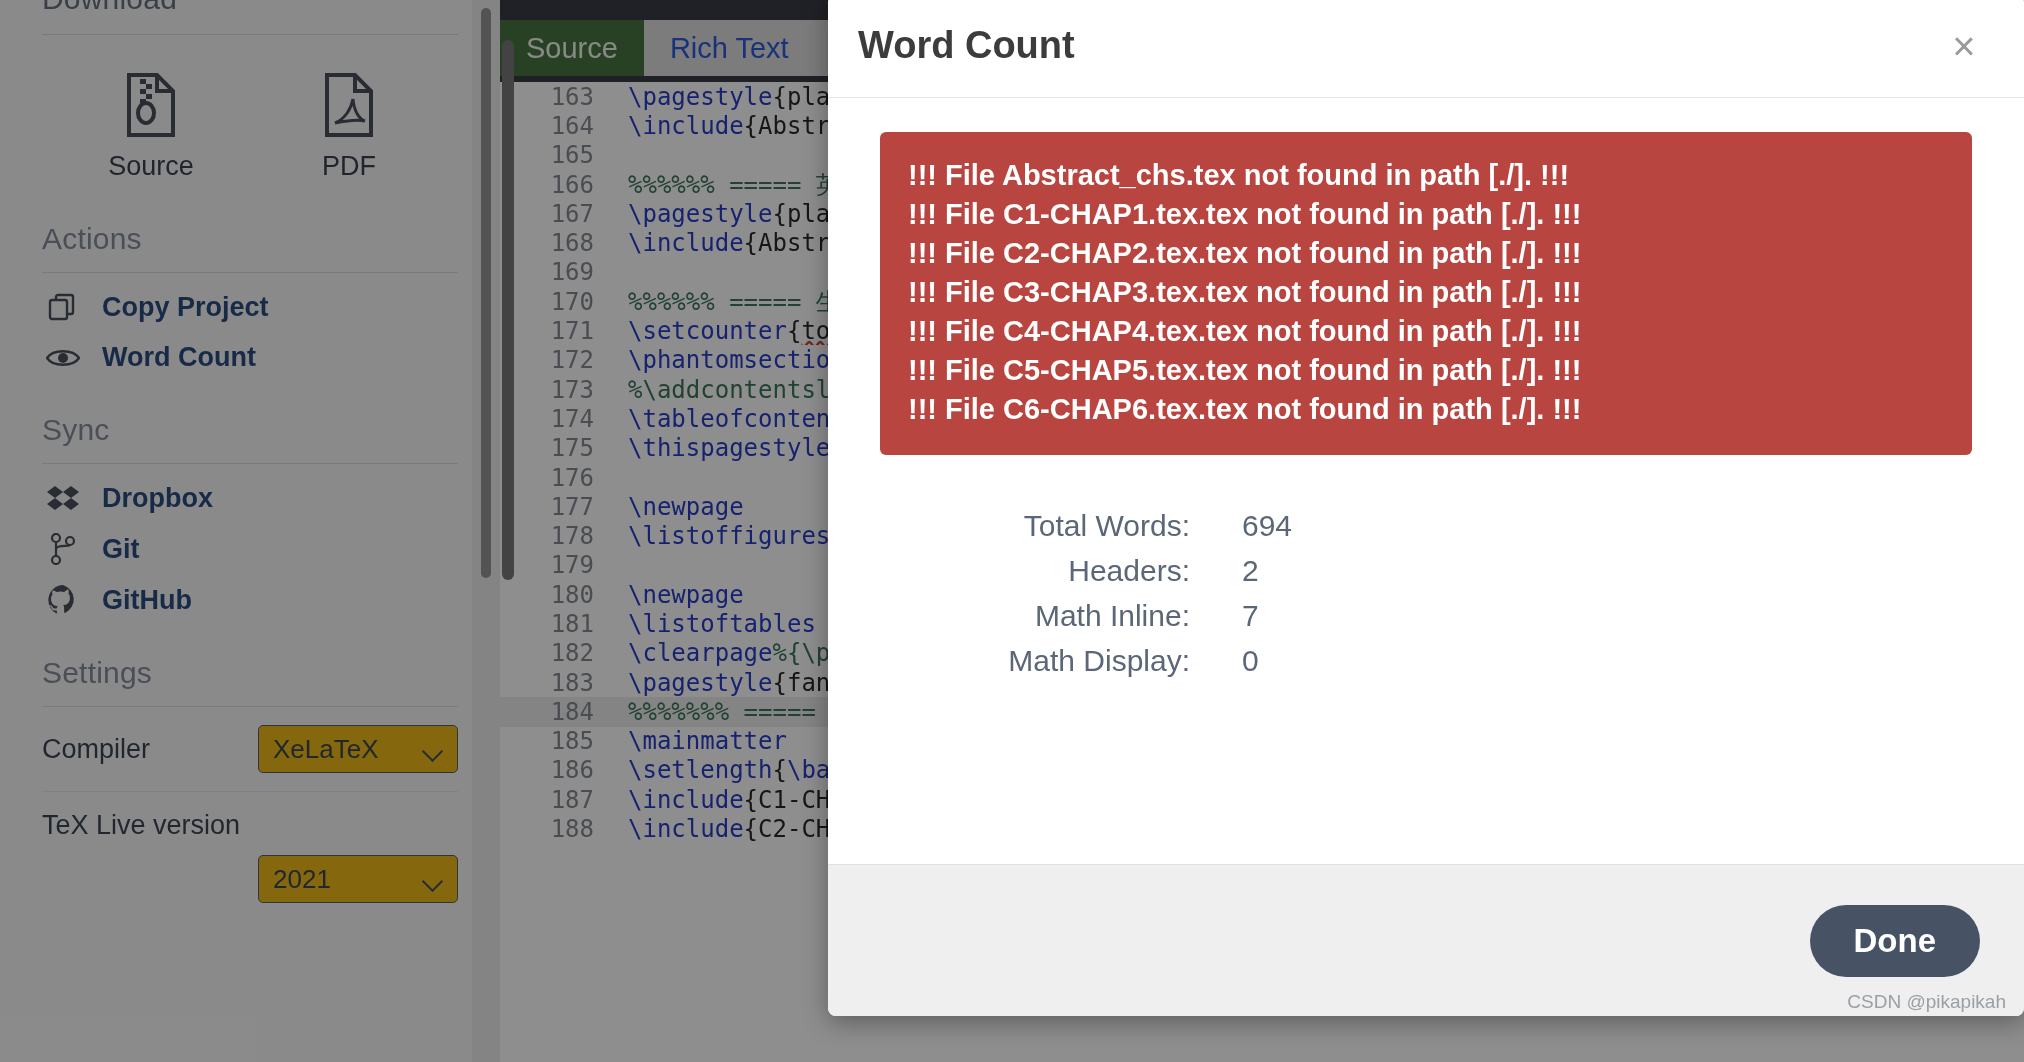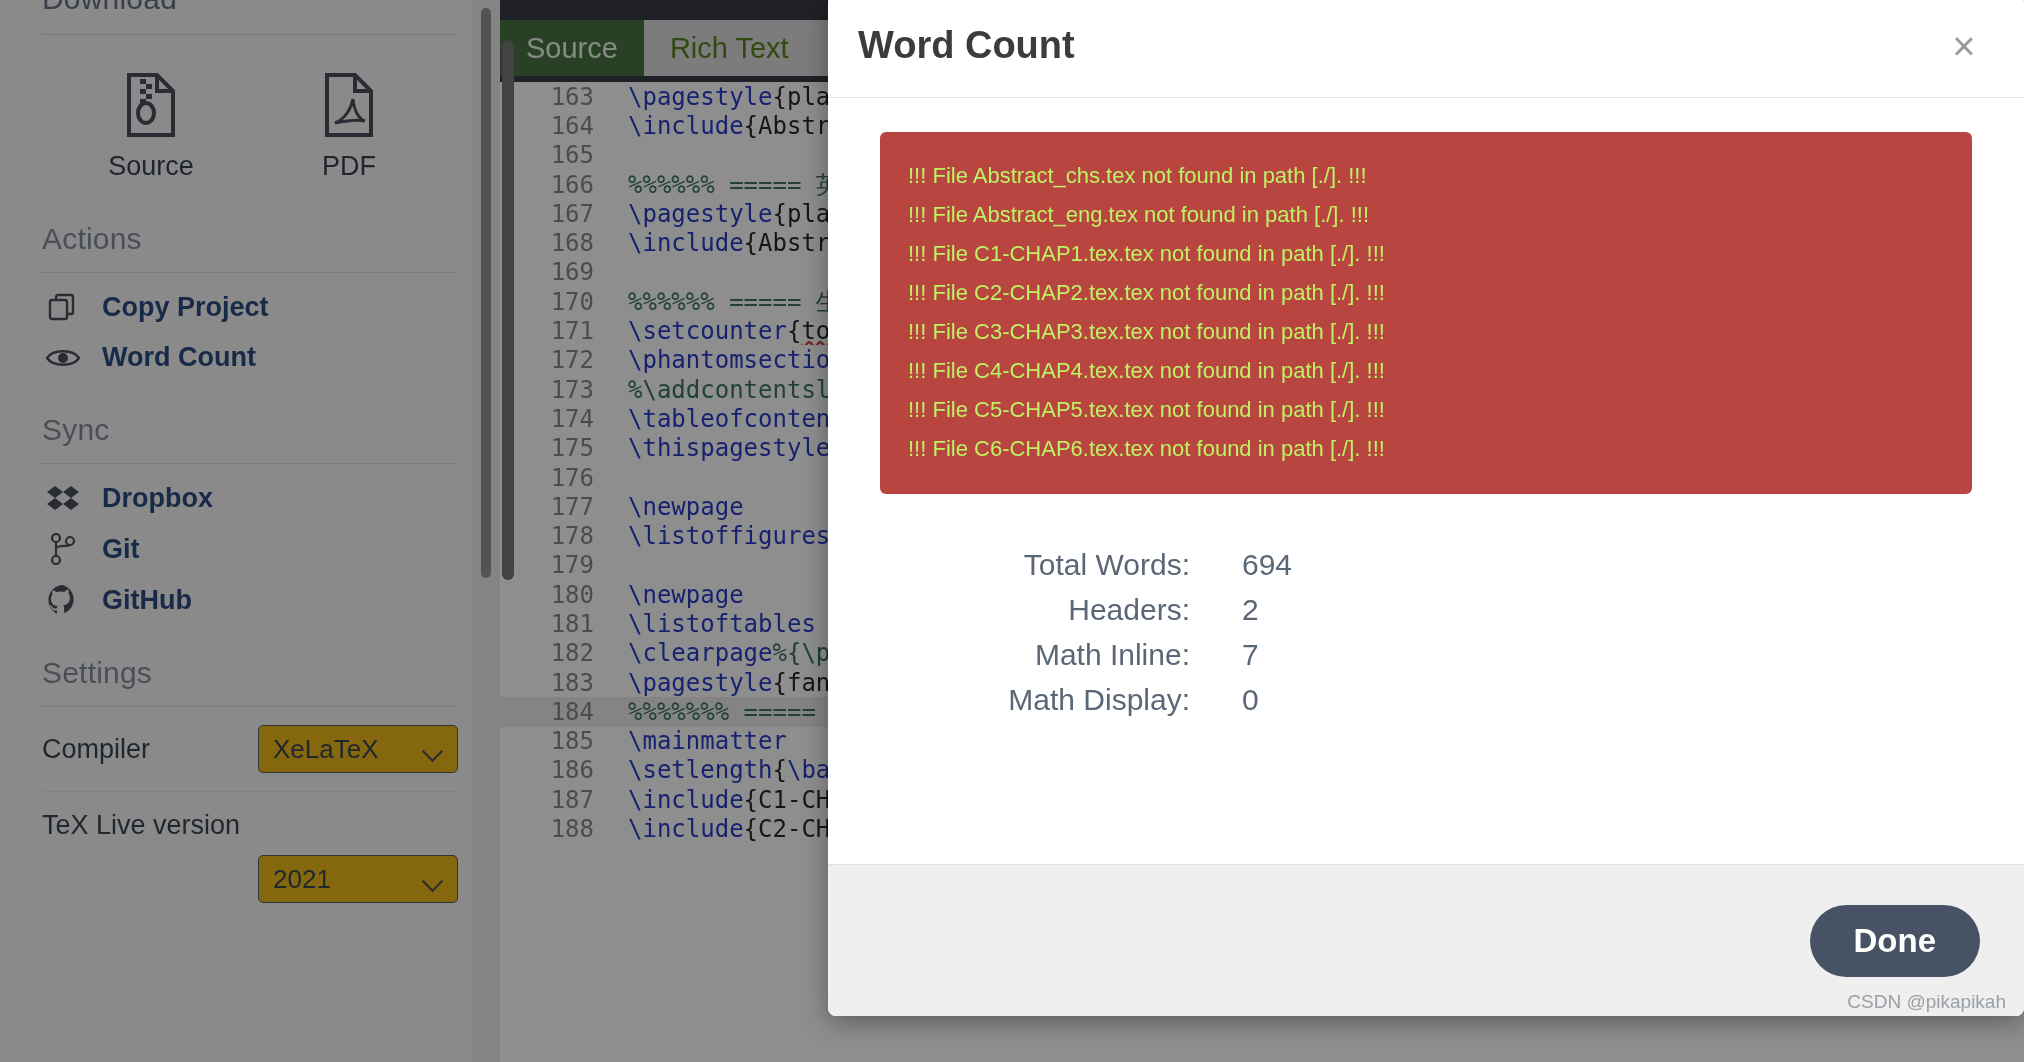--- a/index.html
+++ b/index.html
@@ -75,21 +75,21 @@
 
   
   .editor {
     position: absolute; left: 500px; top: 0; width: 1524px; height: 1062px;
     background: #fbfbfb;
   }
   .ed-topbar { height: 20px; background: #2b2f38; }
   .ed-tabs { display: flex; height: 56px; background: #d9d9d9; }
   .tab {
     display: flex; align-items: center; padding: 0 26px;
-    font-size: 29px; color: #4d7c0f;
+    font-size: 29px; color: #1d4ed8;
   }
   .tab.active { background: #3c6b33; color: #ecf3ea; }
   .ed-divider { height: 6px; background: #2b2f38; }
 
   .code { background: #fbfbfb; font-family: "DejaVu Sans Mono", monospace; }
   .cline { display: flex; height: 29.3px; align-items: center; }
   .cline.cur { background: #e9e9e9; }
   .lno {
     width: 112px; text-align: right; padding-right: 18px;
     font-size: 24px; color: #7a7f88; flex: 0 0 112px;
@@ -132,21 +132,21 @@
     font-size: 40px; color: #9a9a9a; line-height: 1;
     width: 44px; height: 44px; display: flex; align-items: center; justify-content: center;
   }
   .modal-body { flex: 1 1 auto; padding: 34px 52px 0; overflow: hidden; }
 
   .errbox {
     background: #b8453f; border-radius: 6px;
     padding: 24px 28px 26px;
   }
   .errline {
-    color: #bef264; font-size: 22px; line-height: 39px; font-weight: 400;
+    color: #ffffff; font-size: 29px; line-height: 39px; font-weight: 700;
   }
 
   .stats { margin-top: 54px; }
   .stat-row { display: flex; align-items: baseline; margin-bottom: 11px; }
   .stat-label {
     width: 310px; text-align: right; padding-right: 0;
     font-size: 30px; color: #5b6777; font-weight: 400;
   }
   .stat-value {
     margin-left: 52px;
@@ -412,21 +412,20 @@
 
   <div class="modal">
     <div class="modal-head">
       <div class="modal-title">Word Count</div>
       <div class="modal-close">×</div>
     </div>
 
     <div class="modal-body">
       <div class="errbox" id="error-box" style="background: rgb(184, 69, 63);">
           <div class="errline">!!! File Abstract_chs.tex not found in path [./]. !!!</div>
-          <div class="errline">!!! File Abstract_eng.tex not found in path [./]. !!!</div>
           <div class="errline">!!! File C1-CHAP1.tex.tex not found in path [./]. !!!</div>
           <div class="errline">!!! File C2-CHAP2.tex.tex not found in path [./]. !!!</div>
           <div class="errline">!!! File C3-CHAP3.tex.tex not found in path [./]. !!!</div>
           <div class="errline">!!! File C4-CHAP4.tex.tex not found in path [./]. !!!</div>
           <div class="errline">!!! File C5-CHAP5.tex.tex not found in path [./]. !!!</div>
           <div class="errline">!!! File C6-CHAP6.tex.tex not found in path [./]. !!!</div>
         </div>
       <div class="stats" id="stats-list">
           <div class="stat-row">
             <div class="stat-label">Total Words:</div>

